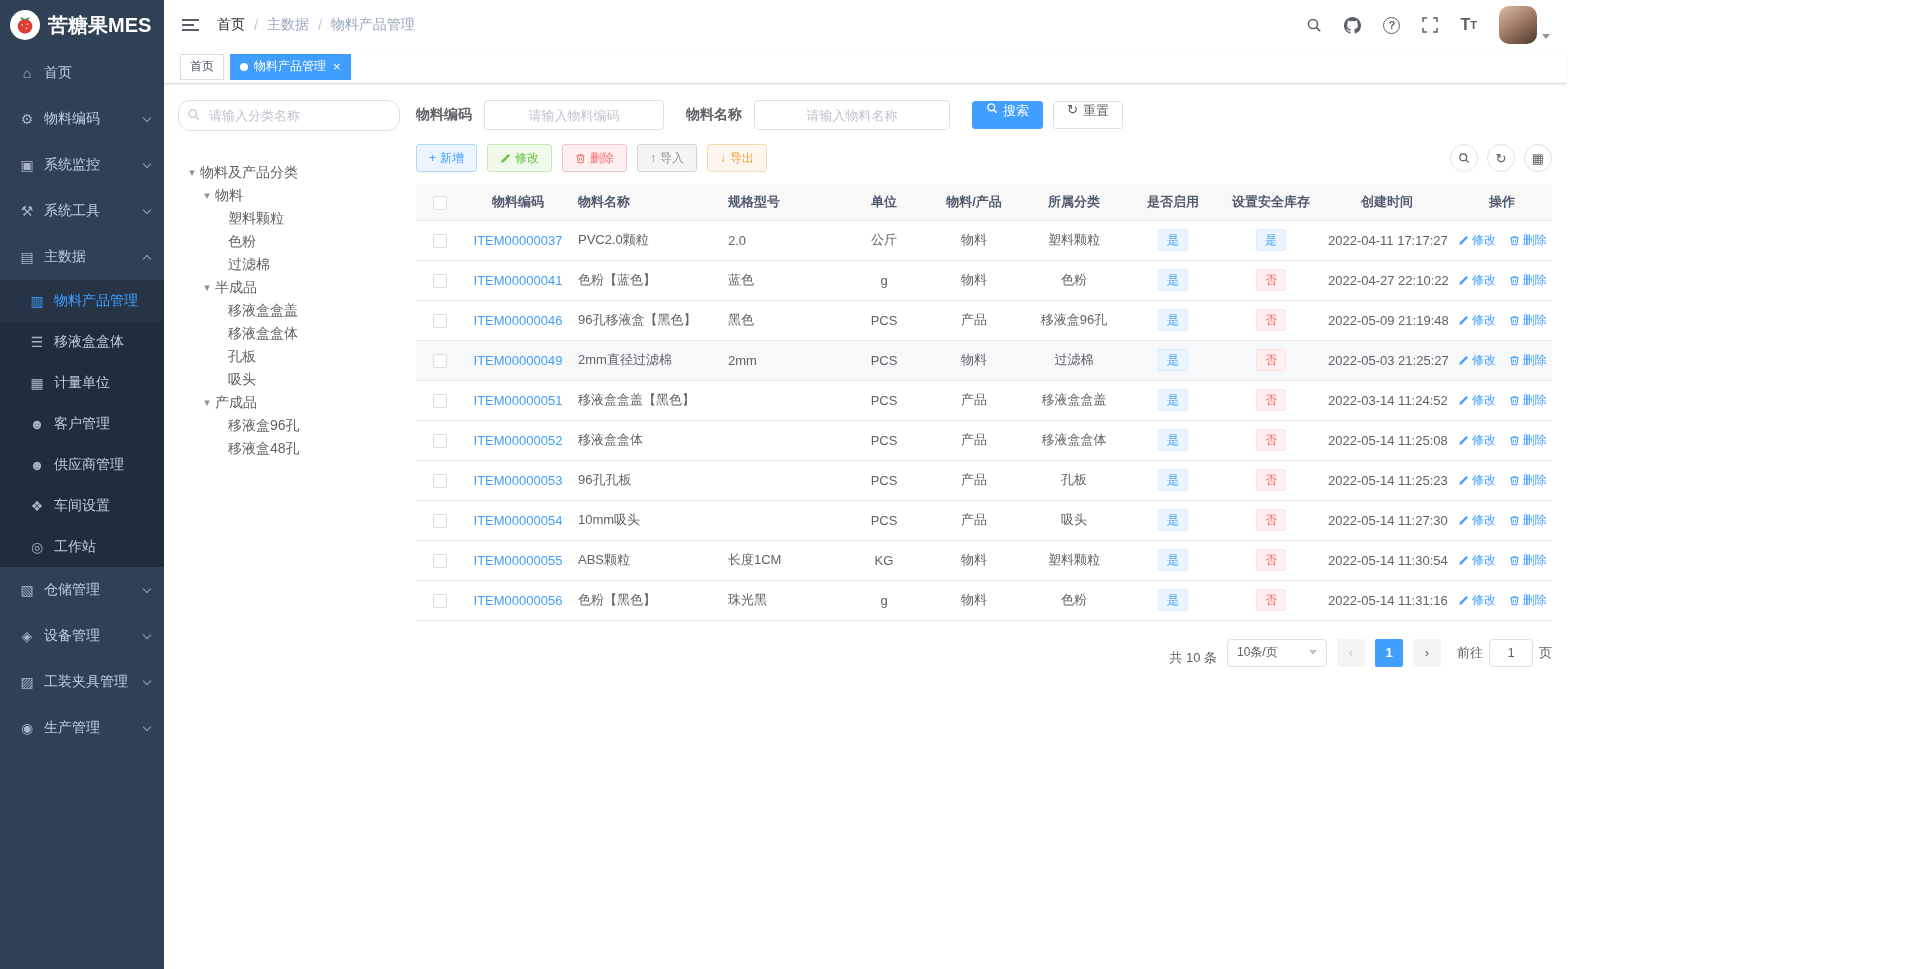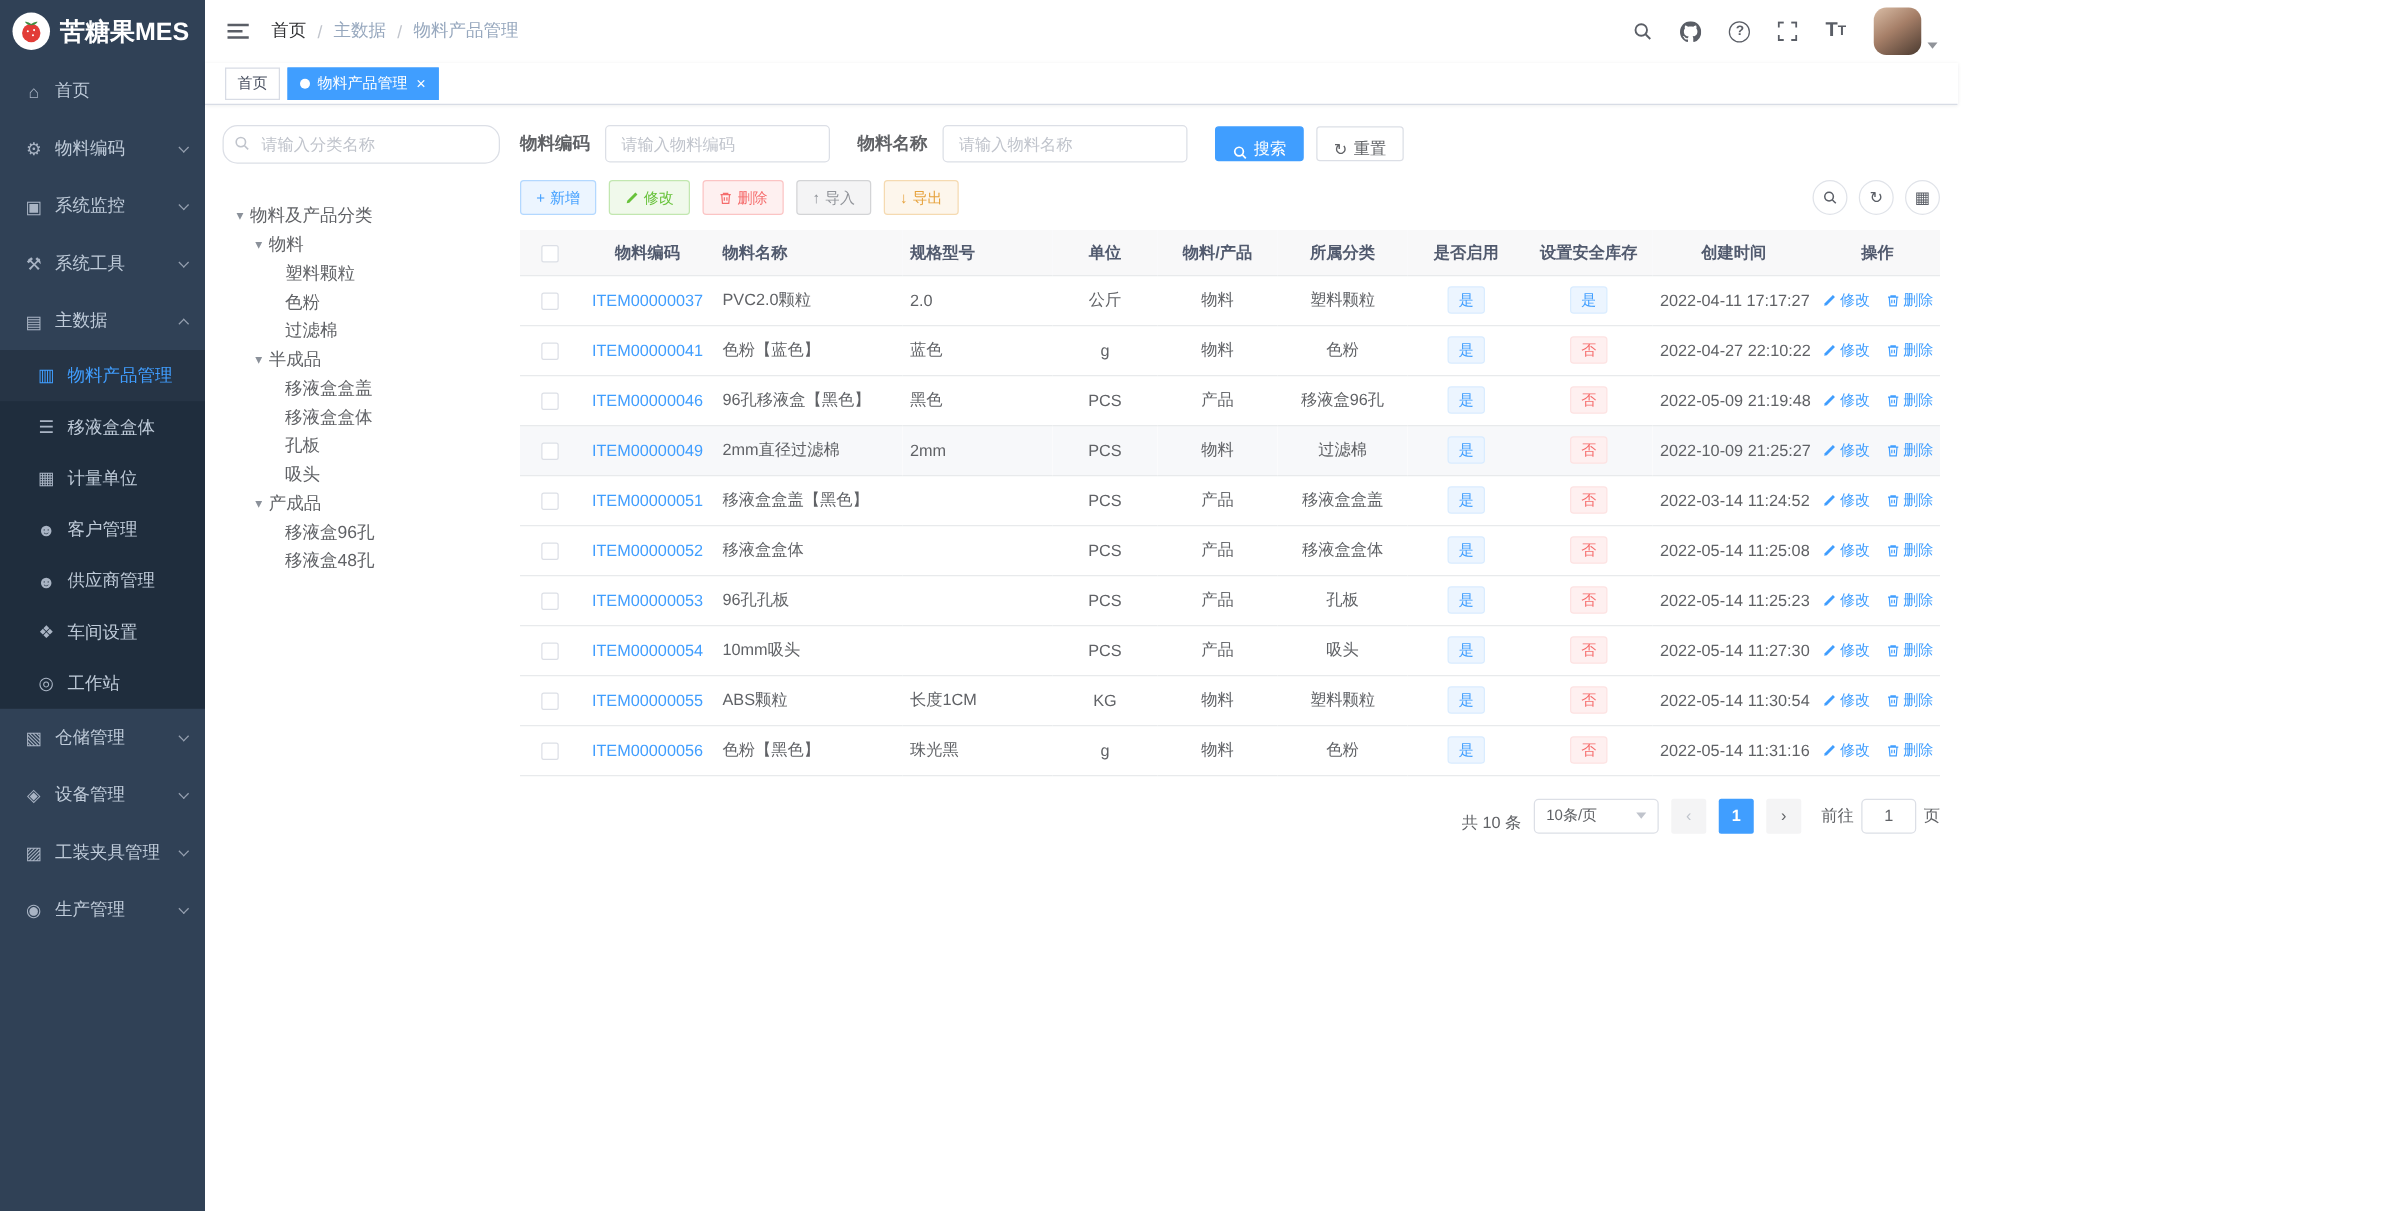--- a/index.html
+++ b/index.html
@@ -56,25 +56,25 @@
   .search-prefix { position:absolute; left:9px; top:8px; color:#c0c4cc; display:flex; }
   .tree-list { margin-top:30px; }
   .tree-node { height:23px; display:flex; align-items:center; font-size:14px; color:#606266; cursor:pointer; white-space:nowrap; }
   .tree-node .caret { width:16px; text-align:center; color:#8b919a; font-size:11px; flex-shrink:0; }
   .tree-node .caret.hidden { visibility:hidden; }
   .lv0 { padding-left:6px; } .lv1 { padding-left:21px; } .lv2 { padding-left:34px; }
 
   .panel { flex:1; min-width:0; }
   .filter-row { display:flex; align-items:center; margin-bottom:14px; }
   .f-label { font-weight:bold; color:#606266; font-size:14px; margin-right:12px; white-space:nowrap; }
-  .f-input { height:30px; border:1px solid #dcdfe6; border-radius:4px; padding:0 12px; font-size:13px; color:#8b5cf6; outline:none; font-family:inherit; }
+  .f-input { height:30px; border:1px solid #dcdfe6; border-radius:4px; padding:0 25px; font-size:13px; color:#8b5cf6; outline:none; font-family:inherit;text-align:center; }
   .f-input::placeholder { color:#c0c4cc; }
   .f-input.w1 { width:180px; margin-right:22px; }
   .f-input.w2 { width:196px; margin-right:22px; }
-  .btn { height:28px; border-radius:3px; padding:0 13px; font-size:13px; display:inline-flex; align-items:flex-end; gap:5px; cursor:pointer; border:1px solid transparent; font-family:inherit; }
+  .btn { height:28px; border-radius:3px; padding:0 13px; font-size:13px; display:inline-flex; align-items:flex-start; gap:5px; cursor:pointer; border:1px solid transparent; font-family:inherit; }
   .btn-primary { background:#409eff; color:#fff; border-color:#409eff; }
   .btn-default { background:#fff; border-color:#dcdfe6; color:#606266; margin-left:10px; }
 
   .toolbar { display:flex; align-items:center; margin-bottom:12px; }
   .tb-btn { height:28px; padding:0 12px; font-size:12px; border-radius:3px; display:inline-flex; align-items:center; gap:4px; margin-right:10px; cursor:pointer; border:1px solid; font-family:inherit; }
   .tb-primary { background:#ecf5ff; border-color:#b3d8ff; color:#409eff; }
   .tb-success { background:#f0f9eb; border-color:#c2e7b0; color:#67c23a; }
   .tb-danger  { background:#fef0f0; border-color:#fbc4c4; color:#f56c6c; }
   .tb-info    { background:#f4f4f5; border-color:#d3d4d6; color:#909399; }
   .tb-warning { background:#fdf6ec; border-color:#f5dab1; color:#e6a23c; }
@@ -505,21 +505,21 @@
             <tr class="hovered">
               <td><span class="cb"></span></td>
               <td><a class="code-link">ITEM00000049</a></td>
               <td class="al">2mm直径过滤棉</td>
               <td class="al">2mm</td>
               <td>PCS</td>
               <td>物料</td>
               <td>过滤棉</td>
               <td><span class="badge badge-blue">是</span></td>
               <td><span class="badge badge-red">否</span></td>
-              <td>2022-10-09 21:25:27</td>
+              <td>2022-05-03 21:25:27</td>
               <td>
                 <a class="op-link">
                     <svg viewBox="0 0 16 16" width="11" height="11" fill="currentColor">
                       <path d="M12.1 1.5l2.4 2.4L5 13.4l-3 .6.6-3L12.1 1.5z"></path>
                     </svg>
                     <span>修改</span>
                   </a>
                 <a class="op-link">
                     <svg viewBox="0 0 16 16" width="11" height="11" fill="none" stroke="currentColor" stroke-width="1.4">
                       <path d="M2 4h12M5.5 4V2.5h5V4M3.5 4l.8 10h7.4l.8-10M6.5 7v4M9.5 7v4"></path>

